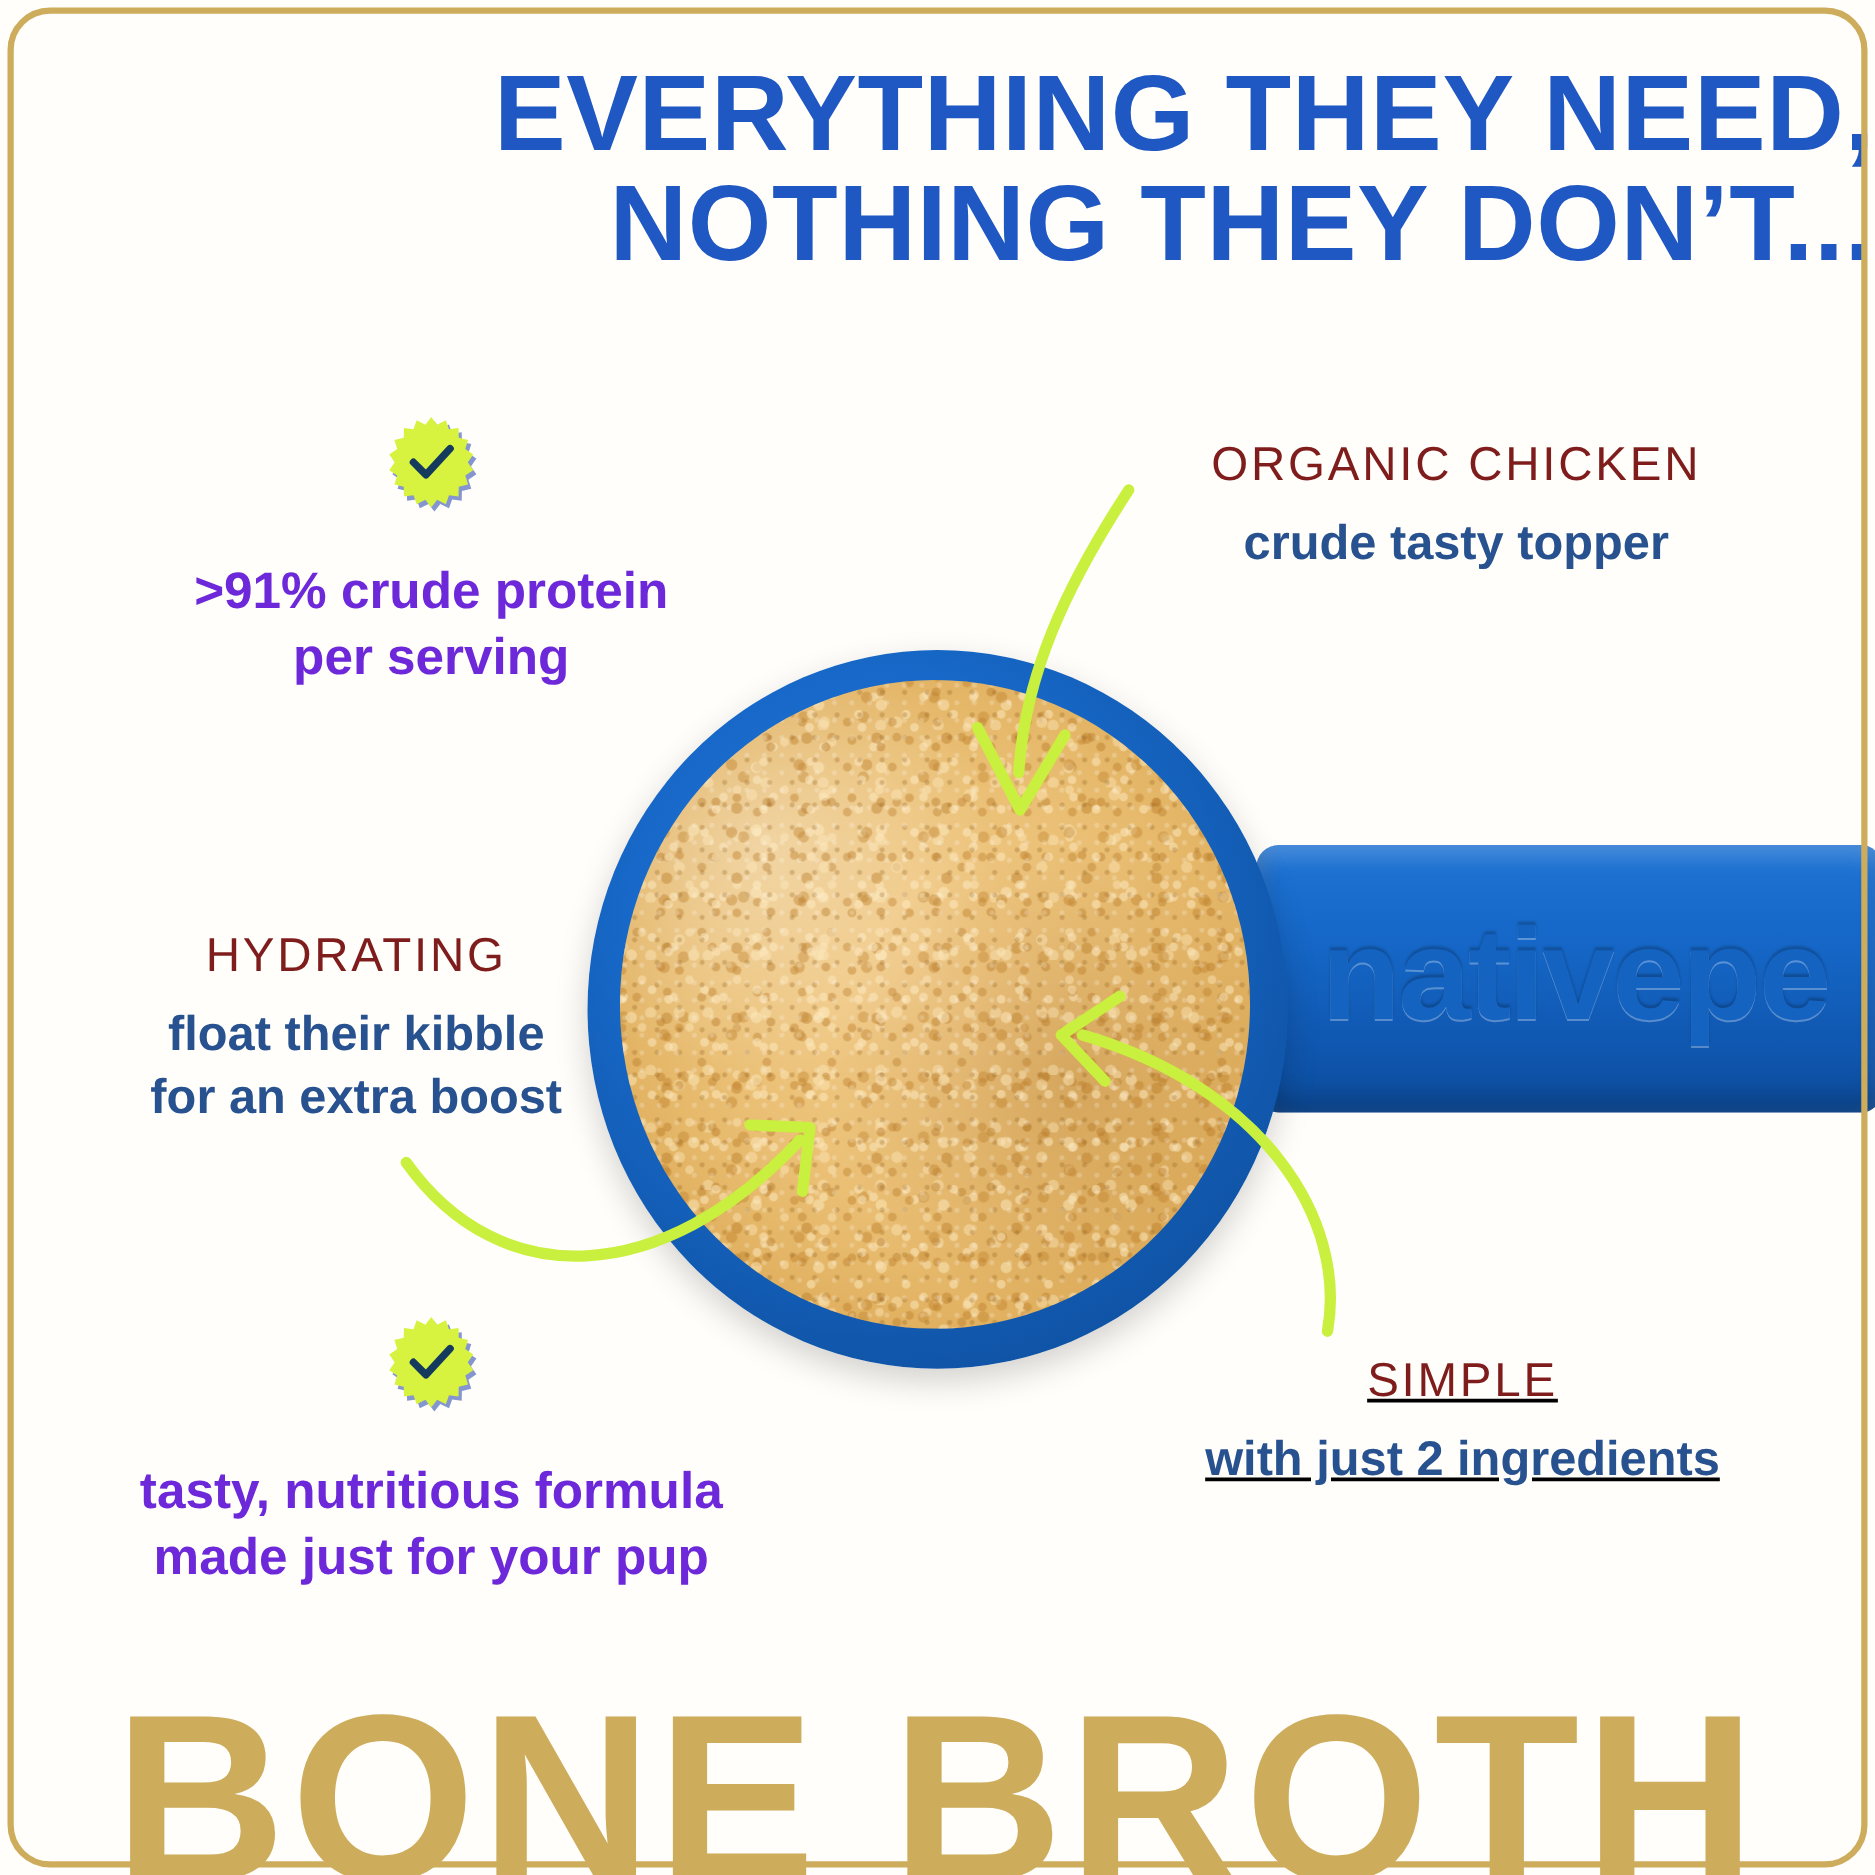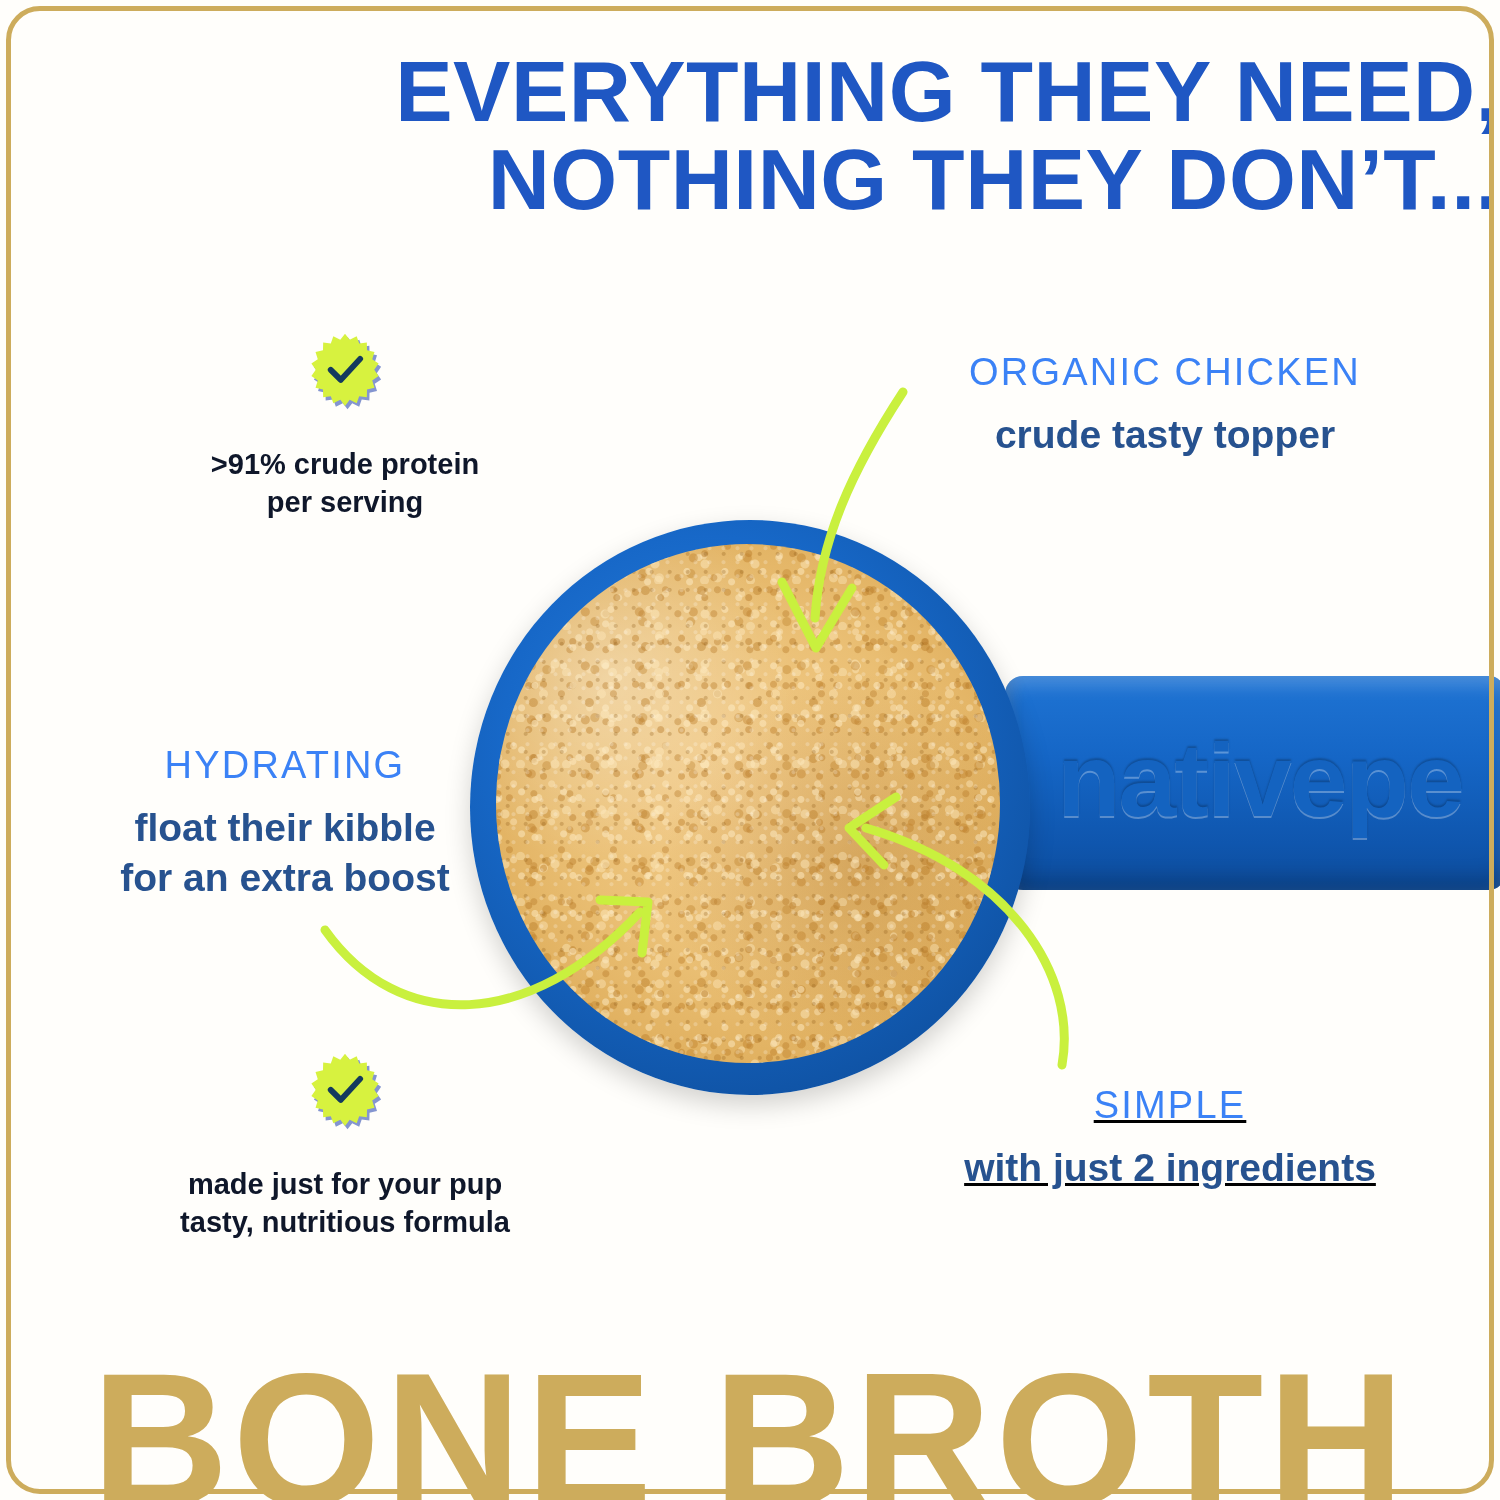--- a/index.html
+++ b/index.html
@@ -48,21 +48,21 @@
   }
   .headline .l2 { display: block; padding-left: 33px; }
 
   
   .callout {
     position: absolute;
     text-align: center;
     z-index: 22;
   }
   .callout .kicker {
-    color: #3b82f6;
+    color: #7f1d1d;
     font-size: 38px;
     letter-spacing: 2.2px;
     font-weight: normal;
     line-height: 1.1;
     margin-bottom: 16px;
     white-space: nowrap;
   }
   .callout .body {
     color: #27528f;
     font-size: 39px;
@@ -71,22 +71,22 @@
   }
   .callout .body .ln { display: block; }
 
   
   .badge-callout {
     position: absolute;
     text-align: center;
     z-index: 22;
   }
   .badge-callout .body {
-    color: #0f172a;
-    font-size: 29px;
+    color: #6d28d9;
+    font-size: 41px;
     font-weight: bold;
     line-height: 1.3;
   }
   .badge-callout .body .ln { display: block; }
 
   .starburst {
     position: relative;
     width: 84px;
     height: 84px;
     margin: 0 auto 30px auto;
@@ -285,22 +285,22 @@
     <div class="starburst">
       <svg viewBox="0 0 100 100" aria-hidden="true">
         <g transform="translate(3,4)">
           <path d="M50 2 L55.6 9.2 L63.9 5.1 L66.9 13.6 L76 12.4 L76.2 21.6 L85.1 23.7 L82.4 32.4 L90 37.5 L84.8 45 L90 52.5 L82.4 57.6 L85.1 66.3 L76.2 68.4 L76 77.6 L66.9 76.4 L63.9 84.9 L55.6 80.8 L50 88 L44.4 80.8 L36.1 84.9 L33.1 76.4 L24 77.6 L23.8 68.4 L14.9 66.3 L17.6 57.6 L10 52.5 L15.2 45 L10 37.5 L17.6 32.4 L14.9 23.7 L23.8 21.6 L24 12.4 L33.1 13.6 L36.1 5.1 L44.4 9.2 Z" fill="#6f83c8" opacity="0.85"></path>
         </g>
         <path d="M50 2 L55.6 9.2 L63.9 5.1 L66.9 13.6 L76 12.4 L76.2 21.6 L85.1 23.7 L82.4 32.4 L90 37.5 L84.8 45 L90 52.5 L82.4 57.6 L85.1 66.3 L76.2 68.4 L76 77.6 L66.9 76.4 L63.9 84.9 L55.6 80.8 L50 88 L44.4 80.8 L36.1 84.9 L33.1 76.4 L24 77.6 L23.8 68.4 L14.9 66.3 L17.6 57.6 L10 52.5 L15.2 45 L10 37.5 L17.6 32.4 L14.9 23.7 L23.8 21.6 L24 12.4 L33.1 13.6 L36.1 5.1 L44.4 9.2 Z" fill="#d7f23f"></path>
         <path d="M33 45 L45 57 L68 32" fill="none" stroke="#143a5e" stroke-width="7" stroke-linecap="round" stroke-linejoin="round"></path>
       </svg>
     </div>
     <div class="body">
+      <span class="ln">tasty, nutritious formula</span>
       <span class="ln">made just for your pup</span>
-      <span class="ln">tasty, nutritious formula</span>
     </div>
   </div>
 
   <div class="callout" style="left:920px; top:352px; width:490px;">
     <div class="kicker">ORGANIC CHICKEN</div>
     <div class="body">
       <span class="ln">crude tasty topper</span>
     </div>
   </div>
 

